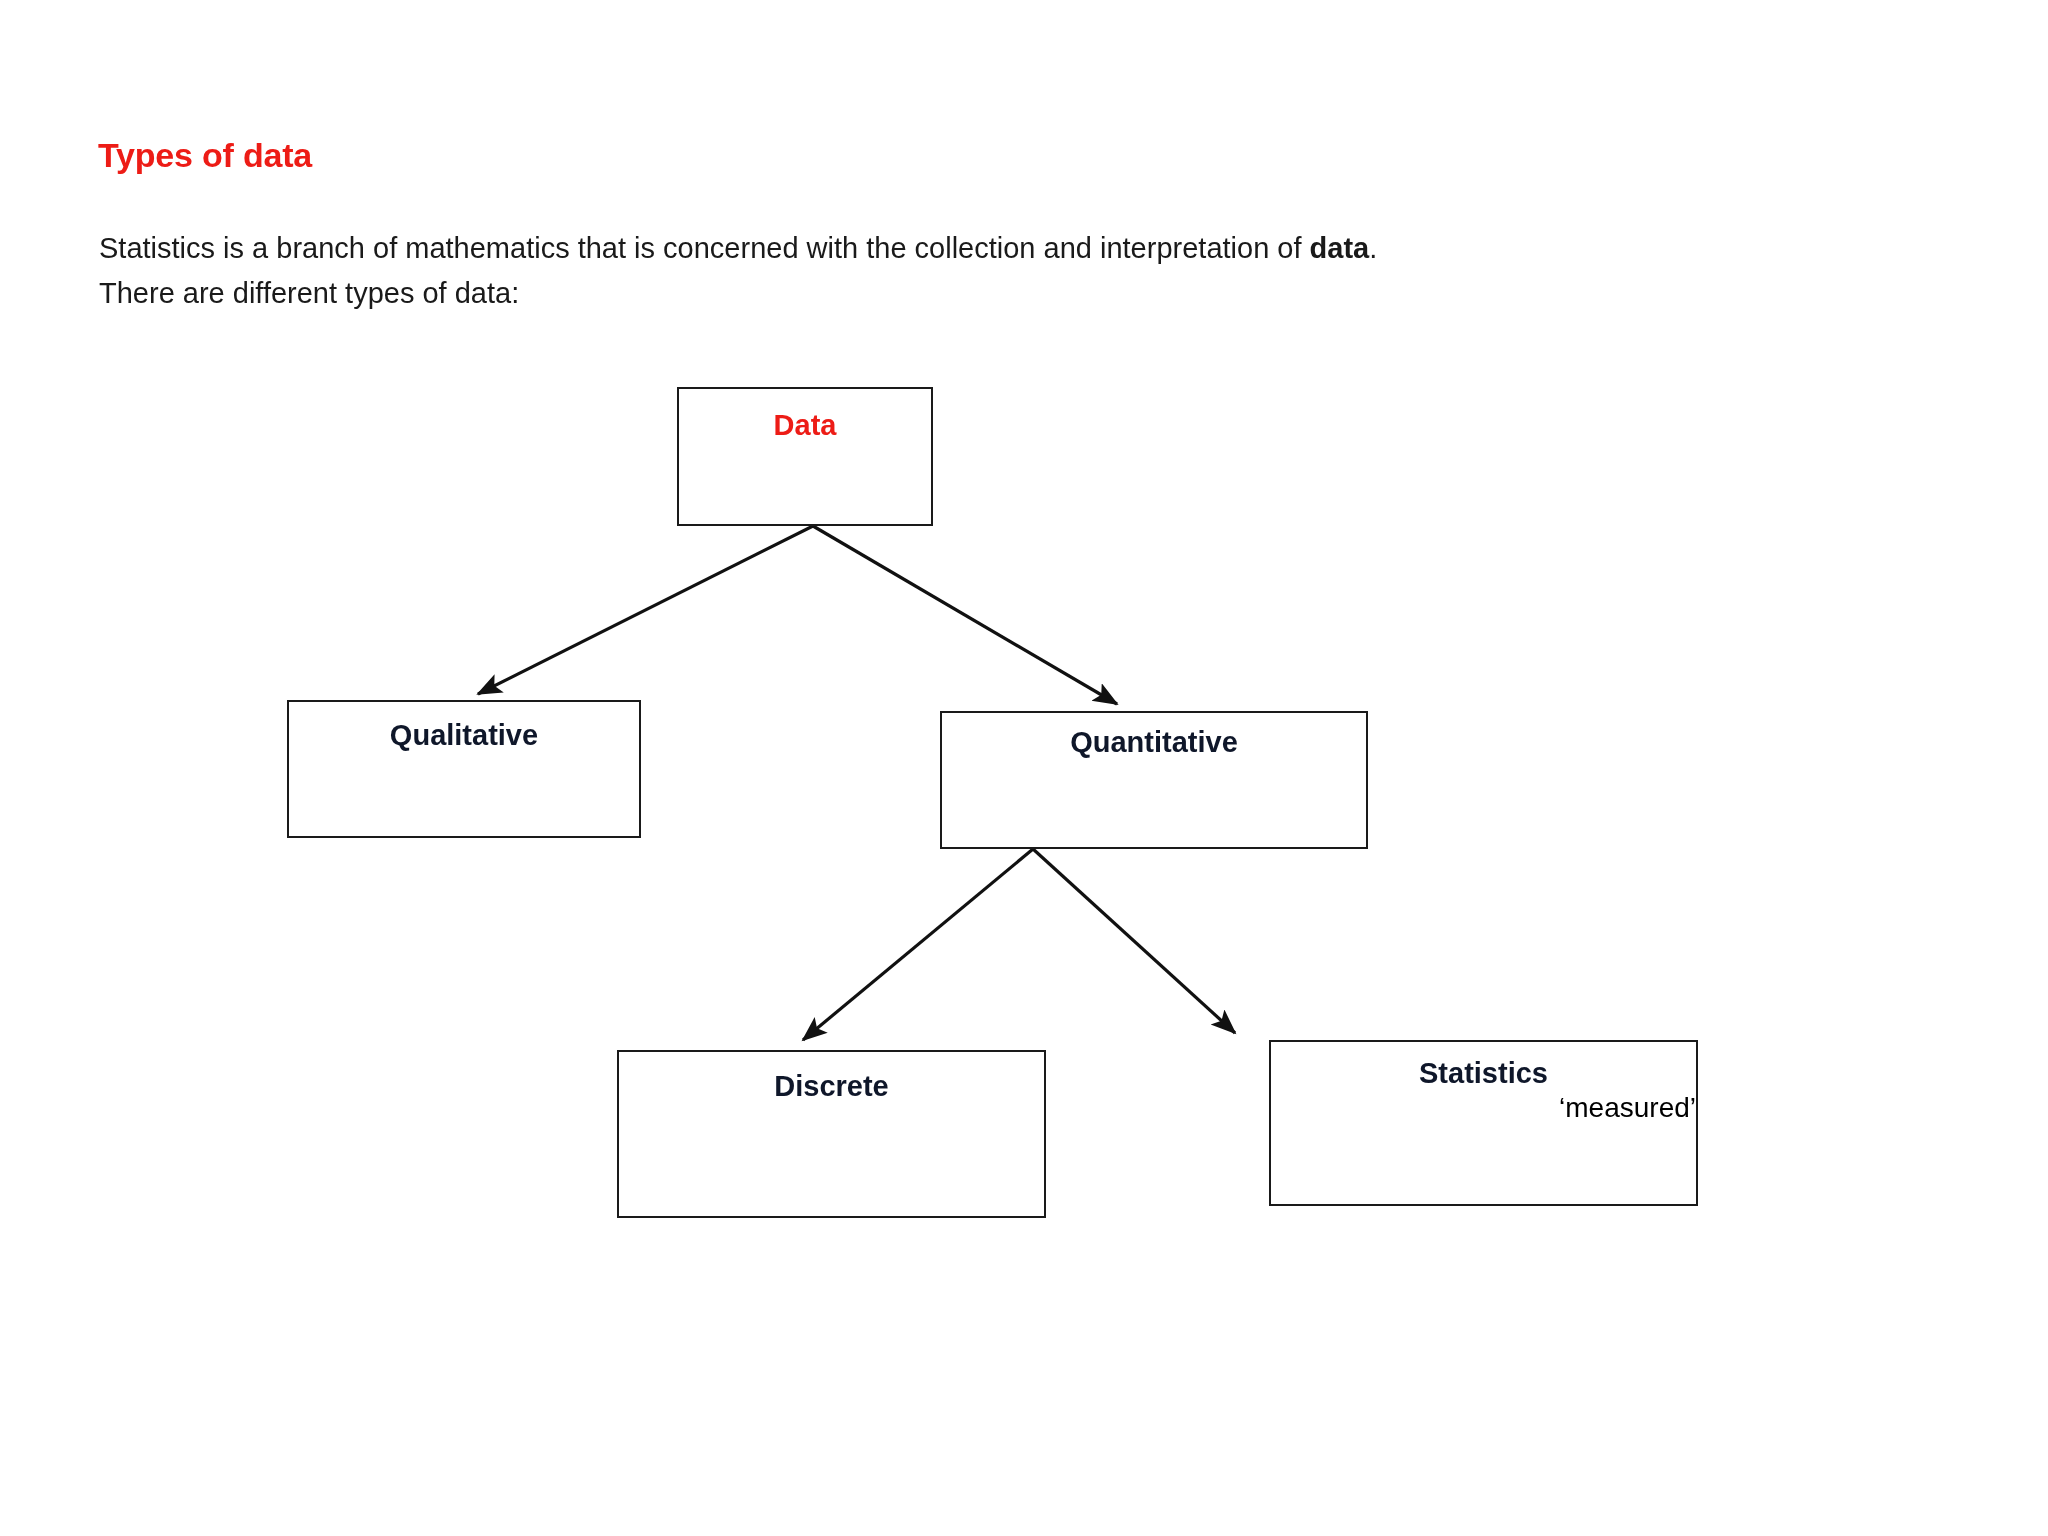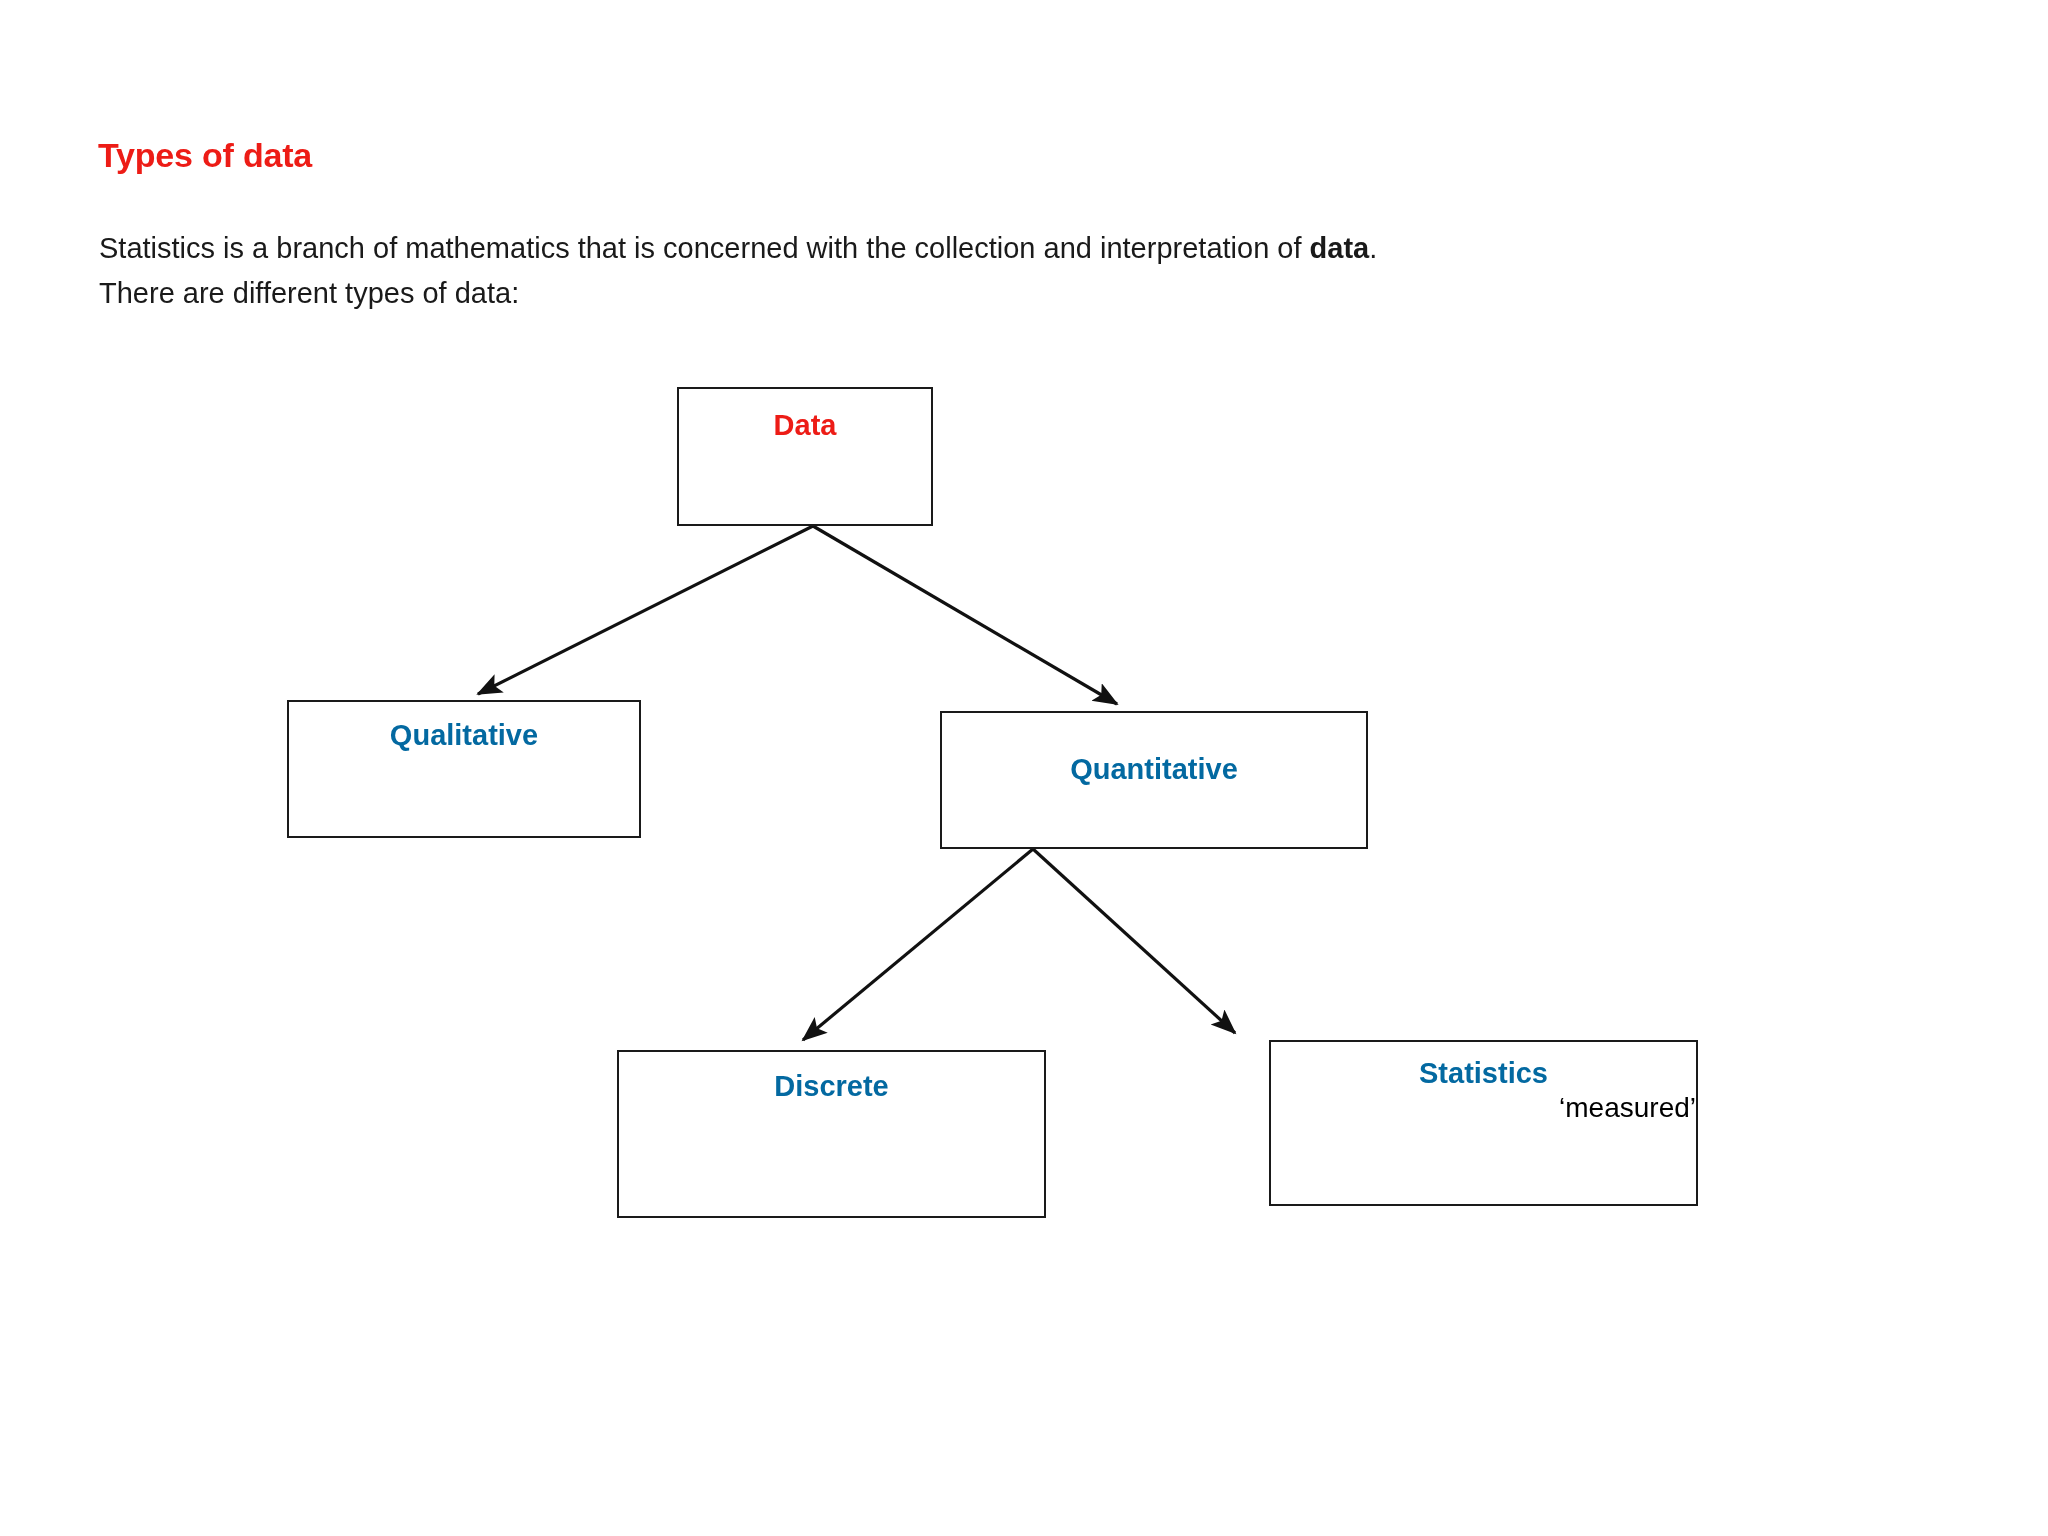--- a/index.html
+++ b/index.html
@@ -71,21 +71,21 @@
     position: absolute;
     box-sizing: border-box;
     background: #ffffff;
     border: 2px solid #1a1a1a;
     text-align: center;
     overflow: hidden;
   }
   .node .node-title {
     display: block;
     font-weight: bold;
-    color: #0369a1;
+    color: #0f172a;
     white-space: nowrap;
   }
   .node .node-sub {
     display: block;
     font-weight: normal;
     color: #000000;
     white-space: nowrap;
   }
 
   
@@ -104,22 +104,21 @@
   #node-qualitative .node-title {
     font-size: 29px;
     padding-top: 17px;
   }
 
   #node-quantitative {
     left: 940px;  top: 707px;  width: 428px;  height: 138px;
   }
   #node-quantitative .node-title {
     font-size: 29px;
-    padding-top: 5px;
-    margin-top: 35px;
+    padding-top: 13px;
   }
 
   #node-discrete {
     left: 617px;  top: 1046px;  width: 429px;  height: 168px;
   }
   #node-discrete .node-title {
     font-size: 29px;
     padding-top: 18px;
   }
   #node-discrete .node-sub {

